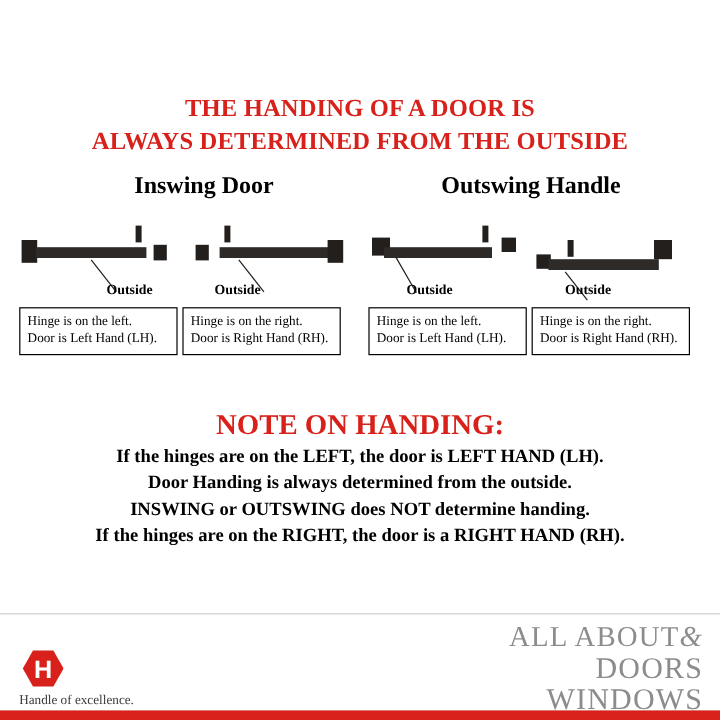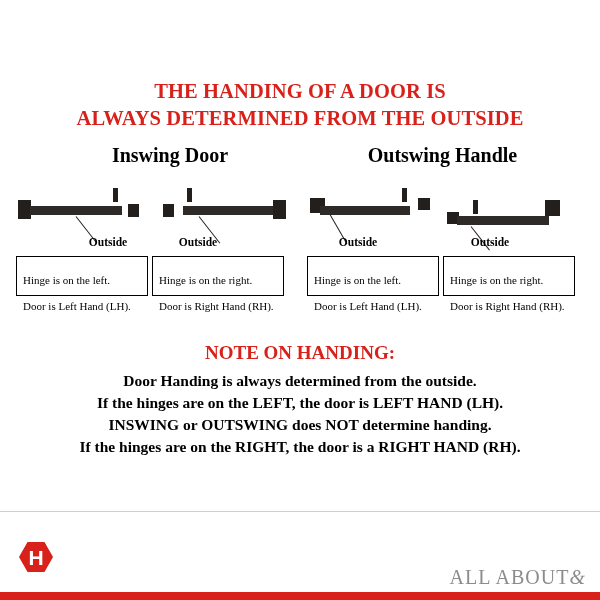--- a/index.html
+++ b/index.html
@@ -106,32 +106,32 @@
     padding: 4px 5px 0 6px;
     font-size: 11px;
     line-height: 14px;
     font-family: "Liberation Serif", serif;
     background: #fff;
   }
   #cap-1 { left: 16px; }
   #cap-2 { left: 152px; }
   #cap-3 { left: 307px; }
   #cap-4 { left: 443px; }
-  .caption-box span { display: block; margin-top: 12px; }
+  .caption-box span { display: block; }
 
   
   .note-title {
     position: absolute;
     top: 342px;
     left: 0;
     width: 600px;
     text-align: center;
     color: #d8211a;
     font-weight: bold;
-    font-size: 19px;
+    font-size: 24px;
   }
   .note-lines {
     position: absolute;
     top: 370px;
     left: 0;
     width: 600px;
     text-align: center;
     font-weight: bold;
     font-size: 15.5px;
     line-height: 22px;
@@ -192,23 +192,22 @@
   .aad {
     position: absolute;
     right: 14px;
     top: 518px;
     width: 260px;
     text-align: right;
     color: #8c8c8c;
   }
   .aad .l1 {
     font-family: "Liberation Serif", serif;
-    font-size: 20px;
+    font-size: 24px;
     letter-spacing: 1px;
-    margin-top: 48px;
   }
   .aad .l2 {
     font-family: "Liberation Serif", serif;
     font-size: 25px;
     letter-spacing: 1px;
     line-height: 26px;
   }
   .aad .l3 {
     font-family: "Liberation Serif", serif;
     font-size: 25px;
@@ -288,35 +287,36 @@
     <span>Hinge is on the left.</span>
     <span>Door is Left Hand (LH).</span>
   </div>
   <div class="caption-box" id="cap-4">
     <span>Hinge is on the right.</span>
     <span>Door is Right Hand (RH).</span>
   </div>
 
   <div class="note-title">NOTE ON HANDING:</div>
   <div class="note-lines">
+    <span>If the hinges are on the LEFT, the door is LEFT HAND (LH).</span>
     <span>Door Handing is always determined from the outside.</span>
-    <span>If the hinges are on the LEFT, the door is LEFT HAND (LH).</span>
     <span>INSWING or OUTSWING does NOT determine handing.</span>
     <span>If the hinges are on the RIGHT, the door is a RIGHT HAND (RH).</span>
   </div>
 
   <div class="footer-rule"></div>
 
   <div class="hoppe">
     <span class="hex">
       <svg width="34" height="34" viewBox="0 0 34 34">
         <polygon points="8.5,2 25.5,2 34,17 25.5,32 8.5,32 0,17" fill="#d8211a"></polygon>
         <text x="17" y="25" font-family="Liberation Sans, sans-serif" font-size="21" font-weight="bold" fill="#ffffff" text-anchor="middle">H</text>
       </svg>
     </span>
+    <div class="hoppe-tag">Handle of excellence.</div>
   </div>
 
   <div class="aad">
     <div class="l1">
       <span>ALL ABOUT</span><span class="amp">&amp;</span>
     </div>
     <div class="l2">DOORS</div>
     <div class="l3">WINDOWS</div>
     <div class="url">allaboutdoors.com</div>
   </div>

